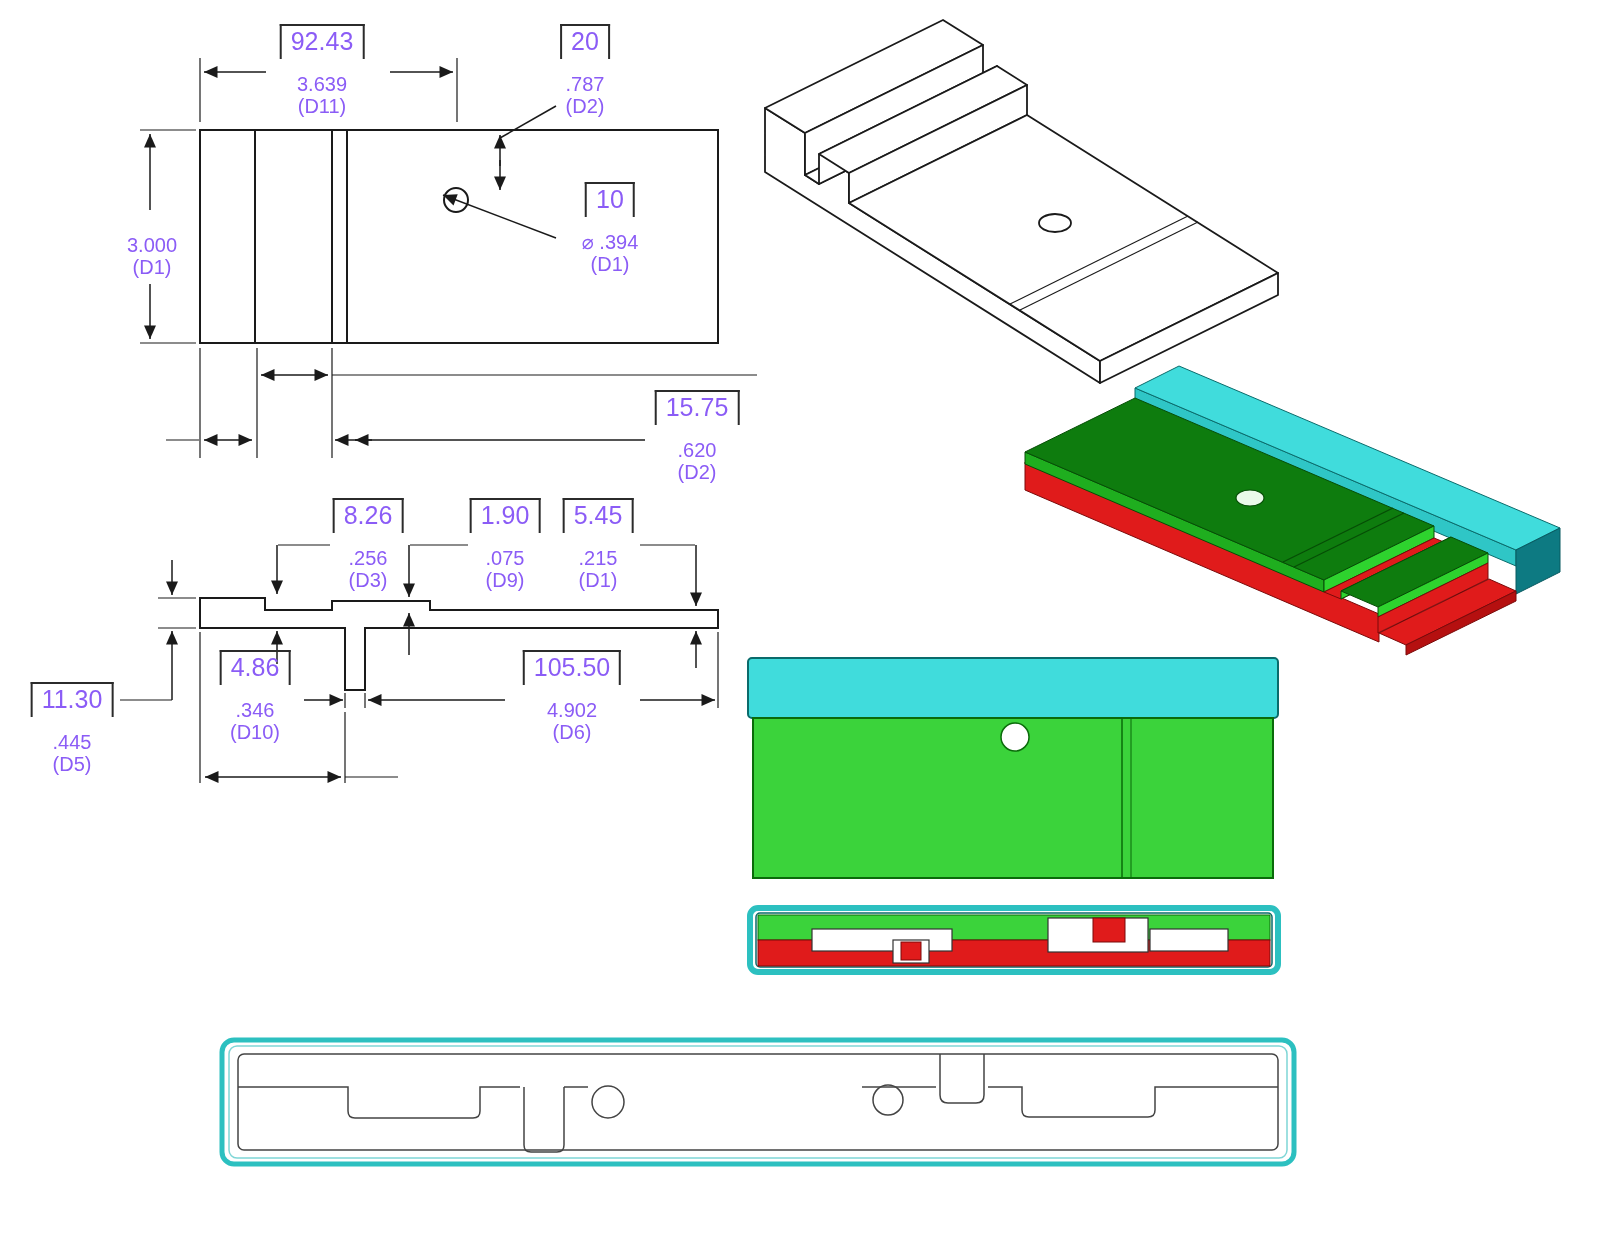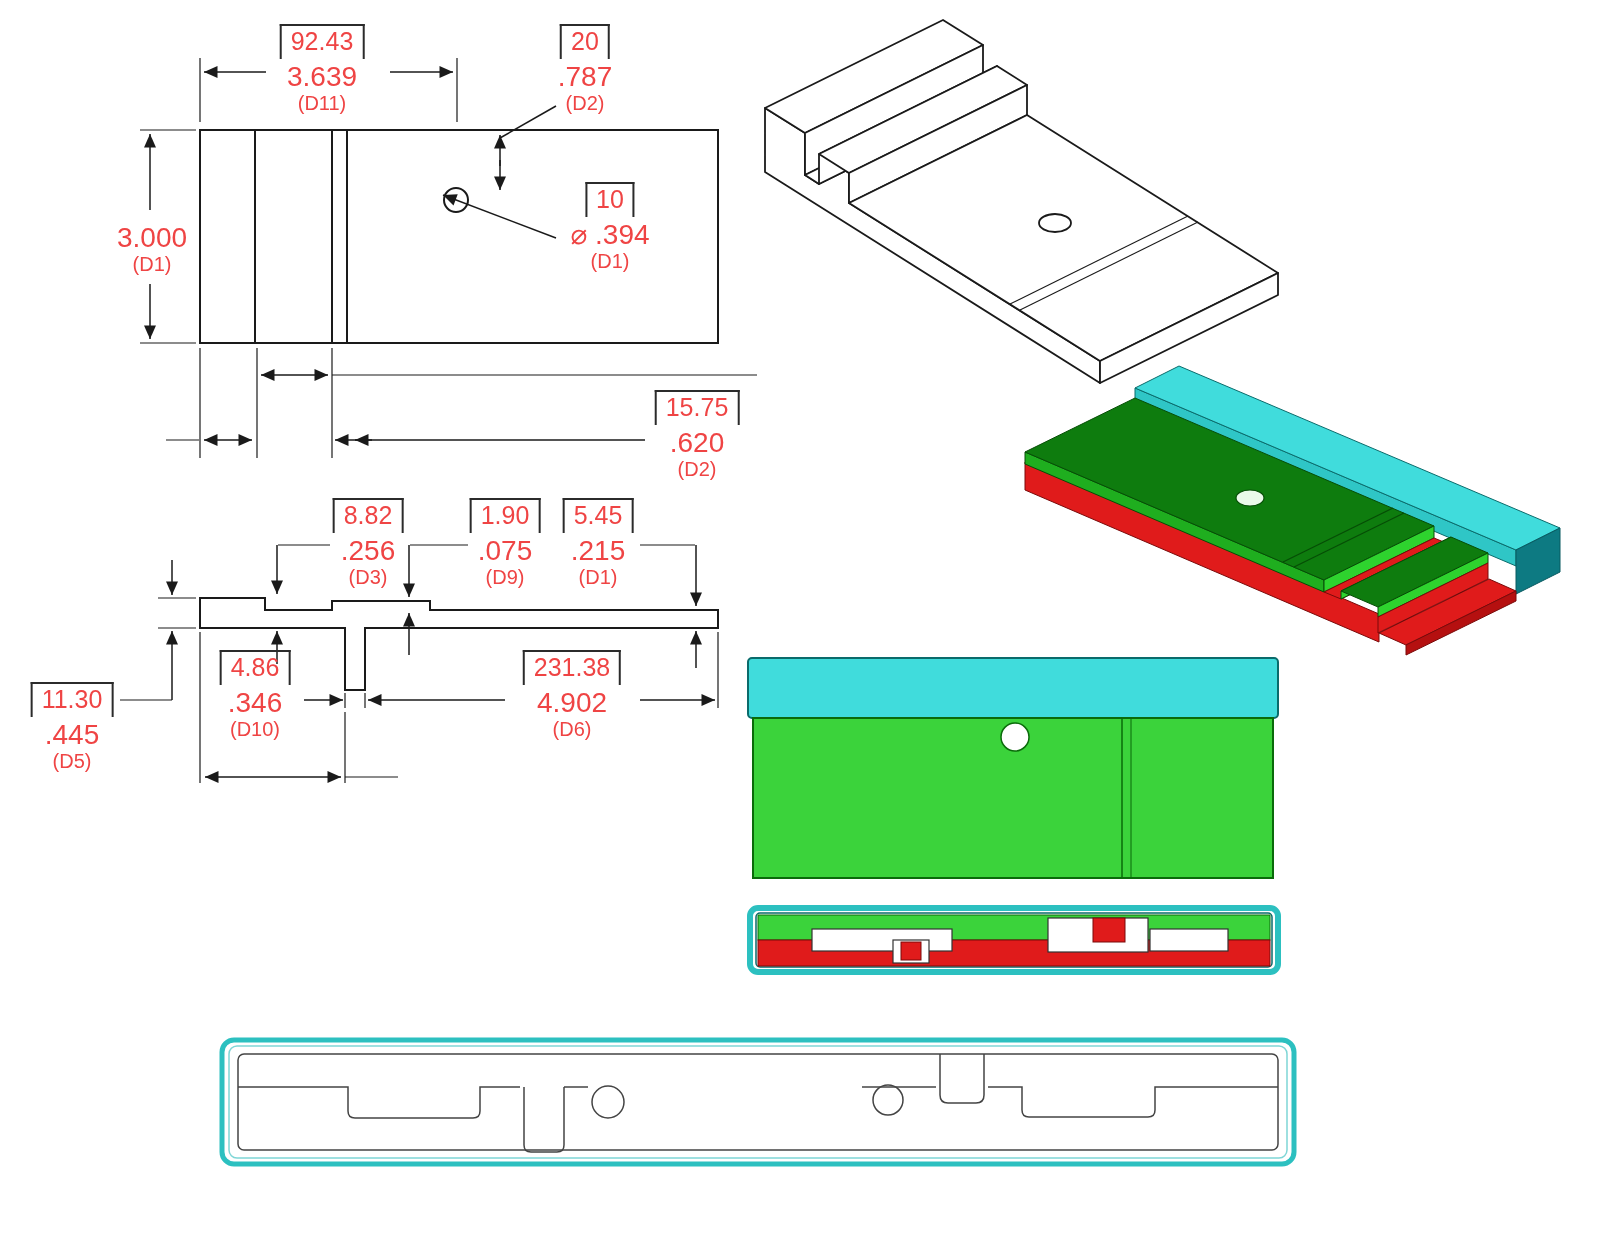--- a/index.html
+++ b/index.html
@@ -1,22 +1,22 @@
 <!DOCTYPE html>
 <html><head>
 <meta charset="utf-8">
 <style>
   html,body{margin:0;padding:0;background:#fff;}
   .page{position:relative;width:1600px;height:1236px;background:#ffffff;overflow:hidden;
-        font-family:"Liberation Sans",sans-serif;color:#ef4444;text-decoration:underline;}
+        font-family:"Liberation Sans",sans-serif;color:#8b5cf6;text-decoration:underline;}
   .art{position:absolute;left:0;top:0;}
   .dim{position:absolute;transform:translateX(-50%);text-align:center;line-height:1.12;}
   .dim .boxed{display:inline-block;border:2px solid #2b2b2b;border-bottom:none;
               padding:1px 9px 4px 9px;font-size:25px;}
-  .dim .val{font-size:28px;margin-top:2px;}
+  .dim .val{font-size:20px;margin-top:14px;}
   .dim .ref{font-size:20px;}
 </style>
 </head>
 <body>
 
 <div class="page">
 
 <svg class="art" width="1600" height="1236" viewBox="0 0 1600 1236" xmlns="http://www.w3.org/2000/svg">
   <defs>
     <marker id="ah" viewBox="0 0 10 10" refX="9.5" refY="5" markerWidth="10" markerHeight="10" orient="auto-start-reverse">
@@ -192,21 +192,21 @@
 
 
 
 <div class="dim" style="left:697px;top:390px">
   <div class="boxed">15.75</div>
   <div class="val">.620</div>
   <div class="ref">(D2)</div>
 </div>
 
 <div class="dim" style="left:368px;top:498px">
-  <div class="boxed">8.82</div>
+  <div class="boxed">8.26</div>
   <div class="val">.256</div>
   <div class="ref">(D3)</div>
 </div>
 
 <div class="dim" style="left:505px;top:498px">
   <div class="boxed">1.90</div>
   <div class="val">.075</div>
   <div class="ref">(D9)</div>
 </div>
 
@@ -222,19 +222,19 @@
   <div class="ref">(D5)</div>
 </div>
 
 <div class="dim" style="left:255px;top:650px">
   <div class="boxed">4.86</div>
   <div class="val">.346</div>
   <div class="ref">(D10)</div>
 </div>
 
 <div class="dim" style="left:572px;top:650px">
-  <div class="boxed">231.38</div>
+  <div class="boxed">105.50</div>
   <div class="val">4.902</div>
   <div class="ref">(D6)</div>
 </div>
 
 
 </div>
 
 </body></html>

